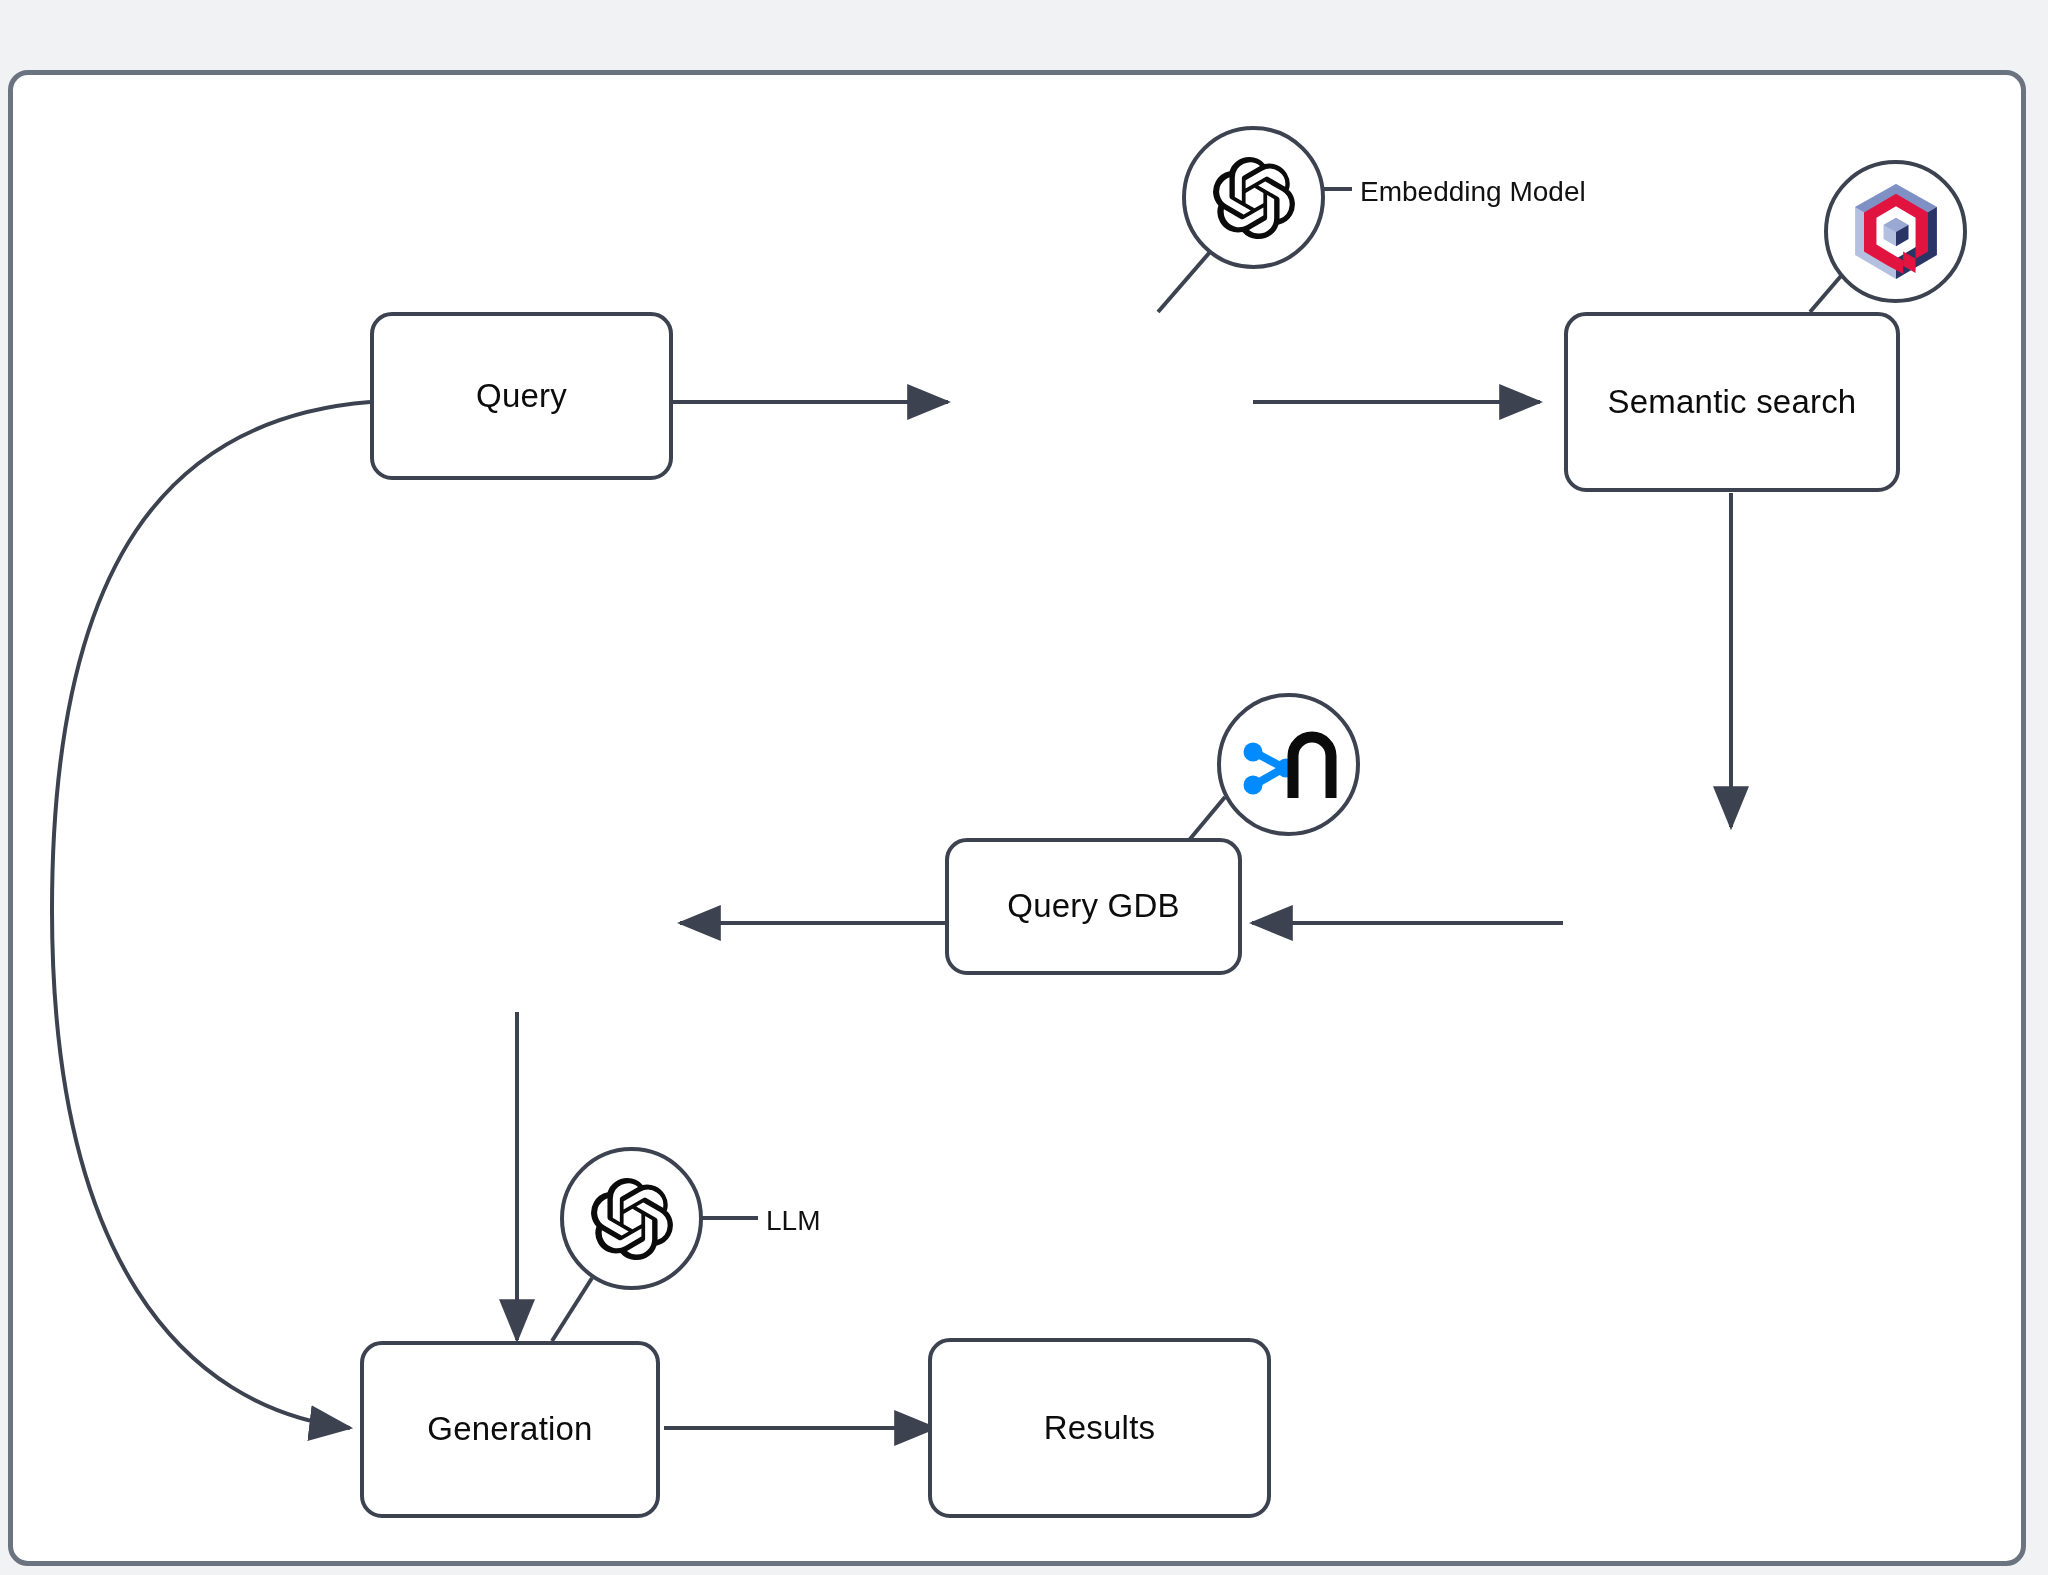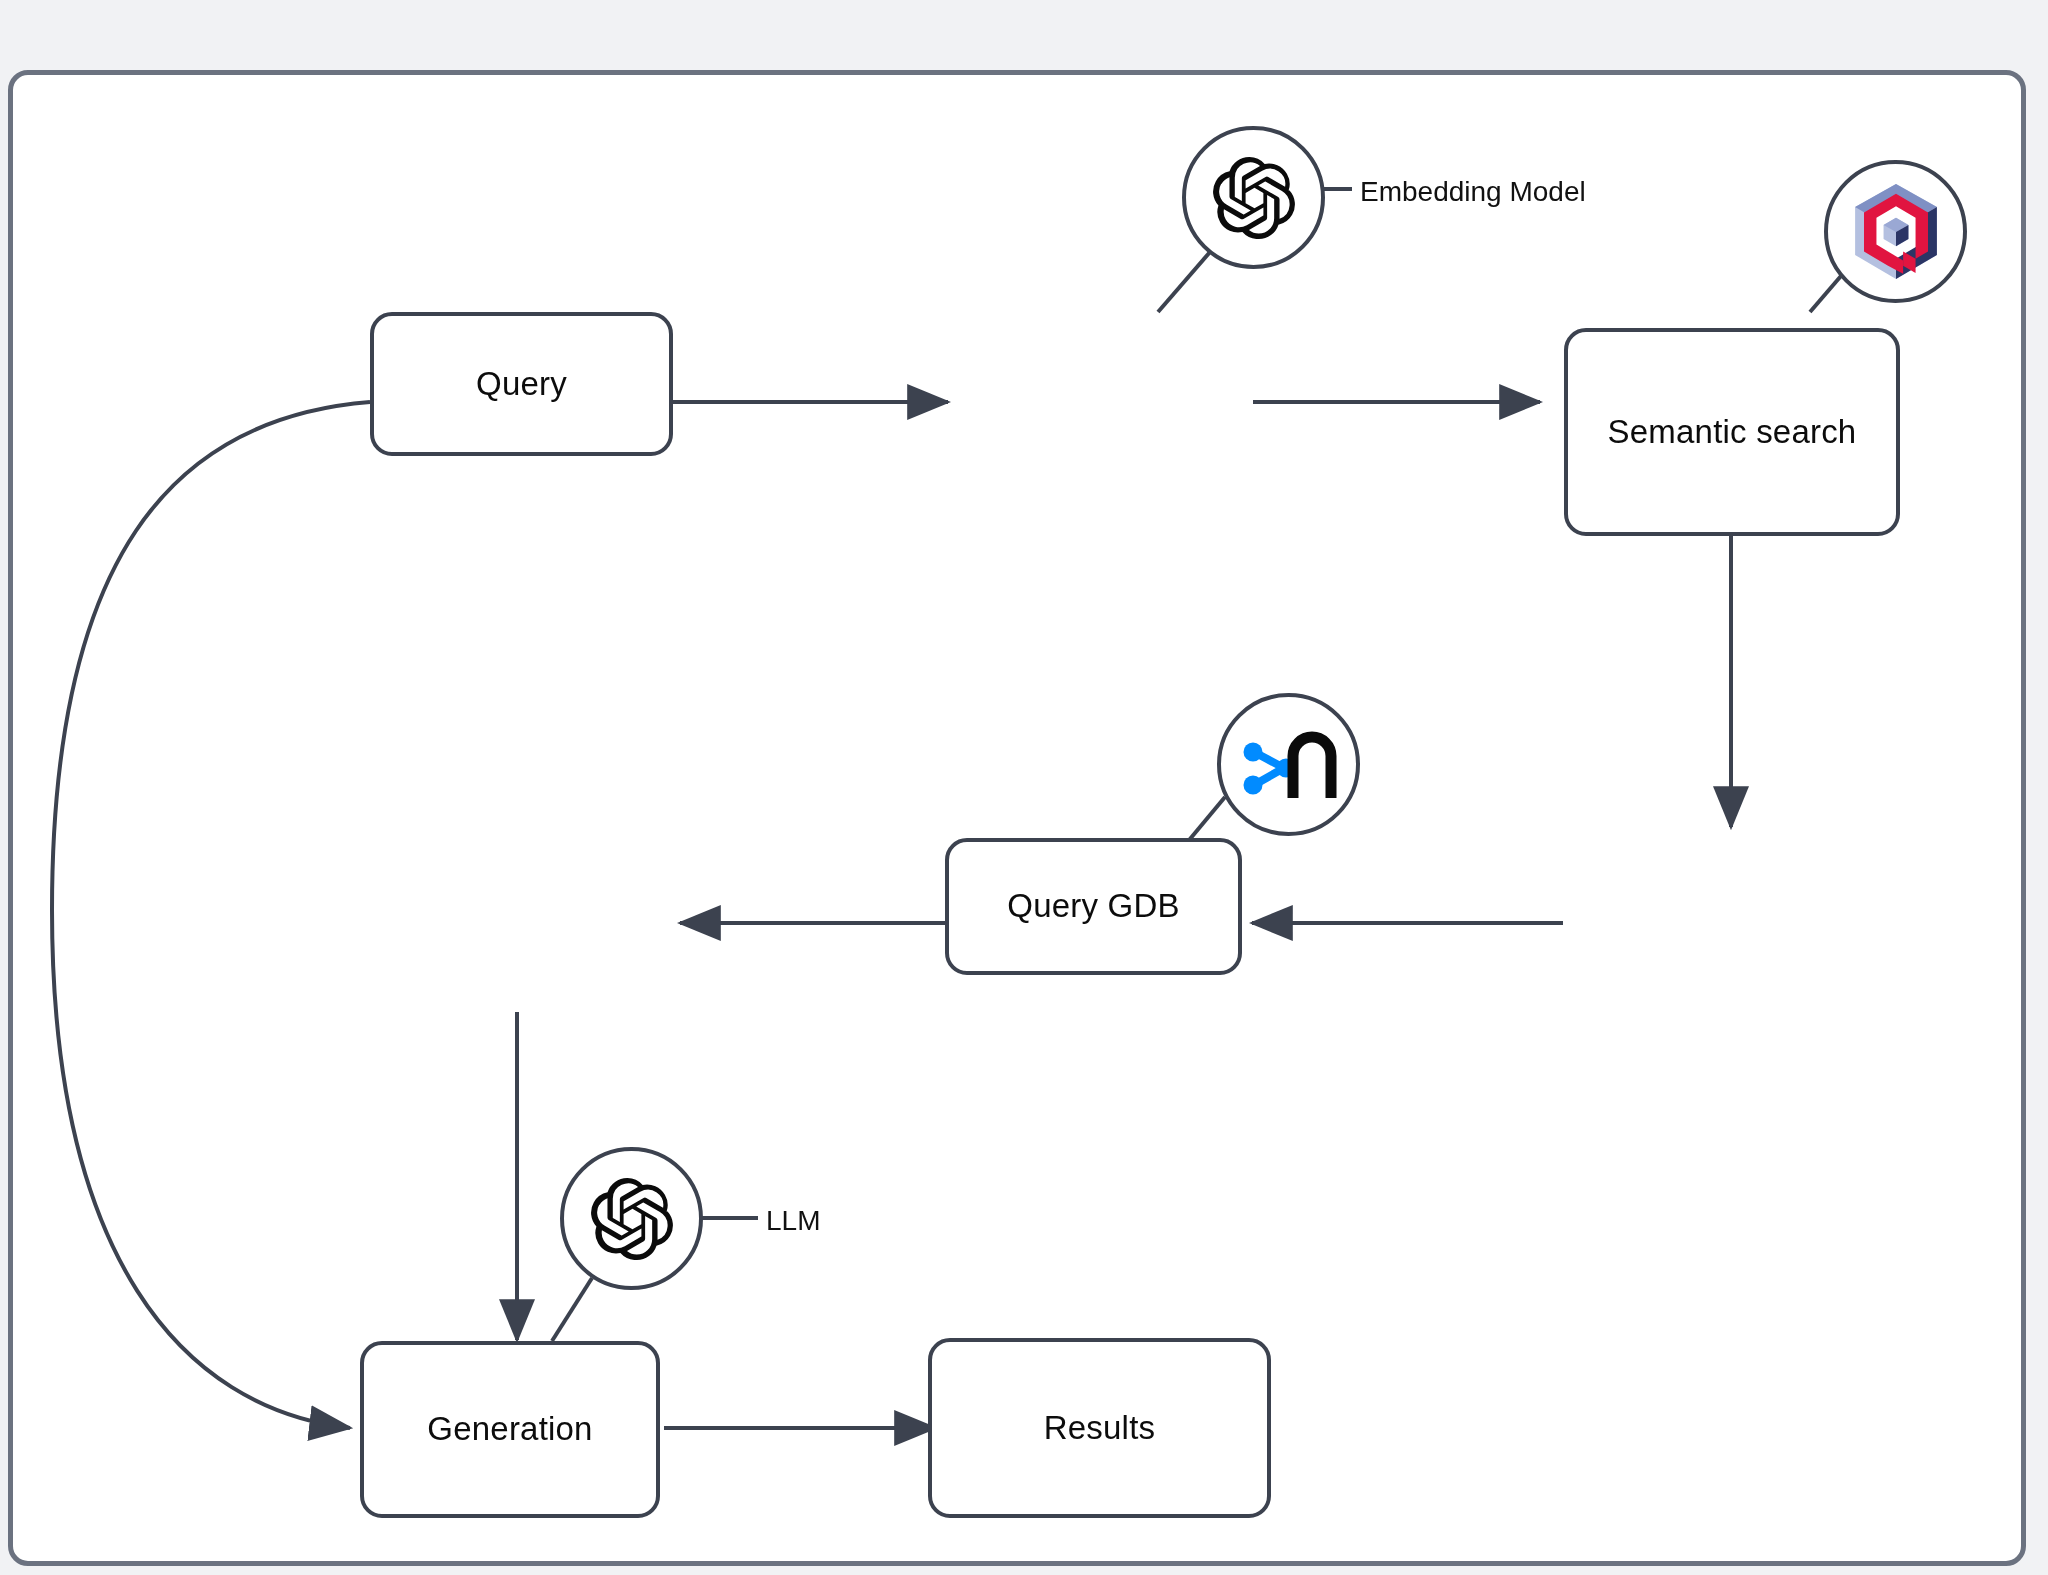--- a/index.html
+++ b/index.html
@@ -117,26 +117,26 @@
 
     <line x1="1225" y1="797" x2="1185" y2="845" stroke="#3c424f" stroke-width="4"></line>
 
     <line x1="592" y1="1278" x2="552" y2="1341" stroke="#3c424f" stroke-width="4"></line>
 
     <line x1="1322" y1="189" x2="1352" y2="189" stroke="#3c424f" stroke-width="4"></line>
 
     <line x1="700" y1="1218" x2="758" y2="1218" stroke="#3c424f" stroke-width="4"></line>
   </svg>
 
-  <div class="node-box" style="left:370px; top:312px; width:303px; height:144px;">
+  <div class="node-box" style="left:370px; top:312px; width:303px; height:168px;">
     <span class="node-label">Query</span>
   </div>
 
 
-  <div class="node-box" style="left:1564px; top:328px; width:336px; height:208px;">
+  <div class="node-box" style="left:1564px; top:312px; width:336px; height:180px;">
     <span class="node-label">Semantic search</span>
   </div>
 
 
   <div class="node-box" style="left:945px; top:838px; width:297px; height:137px;">
     <span class="node-label">Query GDB</span>
   </div>
 
 
   <div class="node-box" style="left:360px; top:1341px; width:300px; height:177px;">

